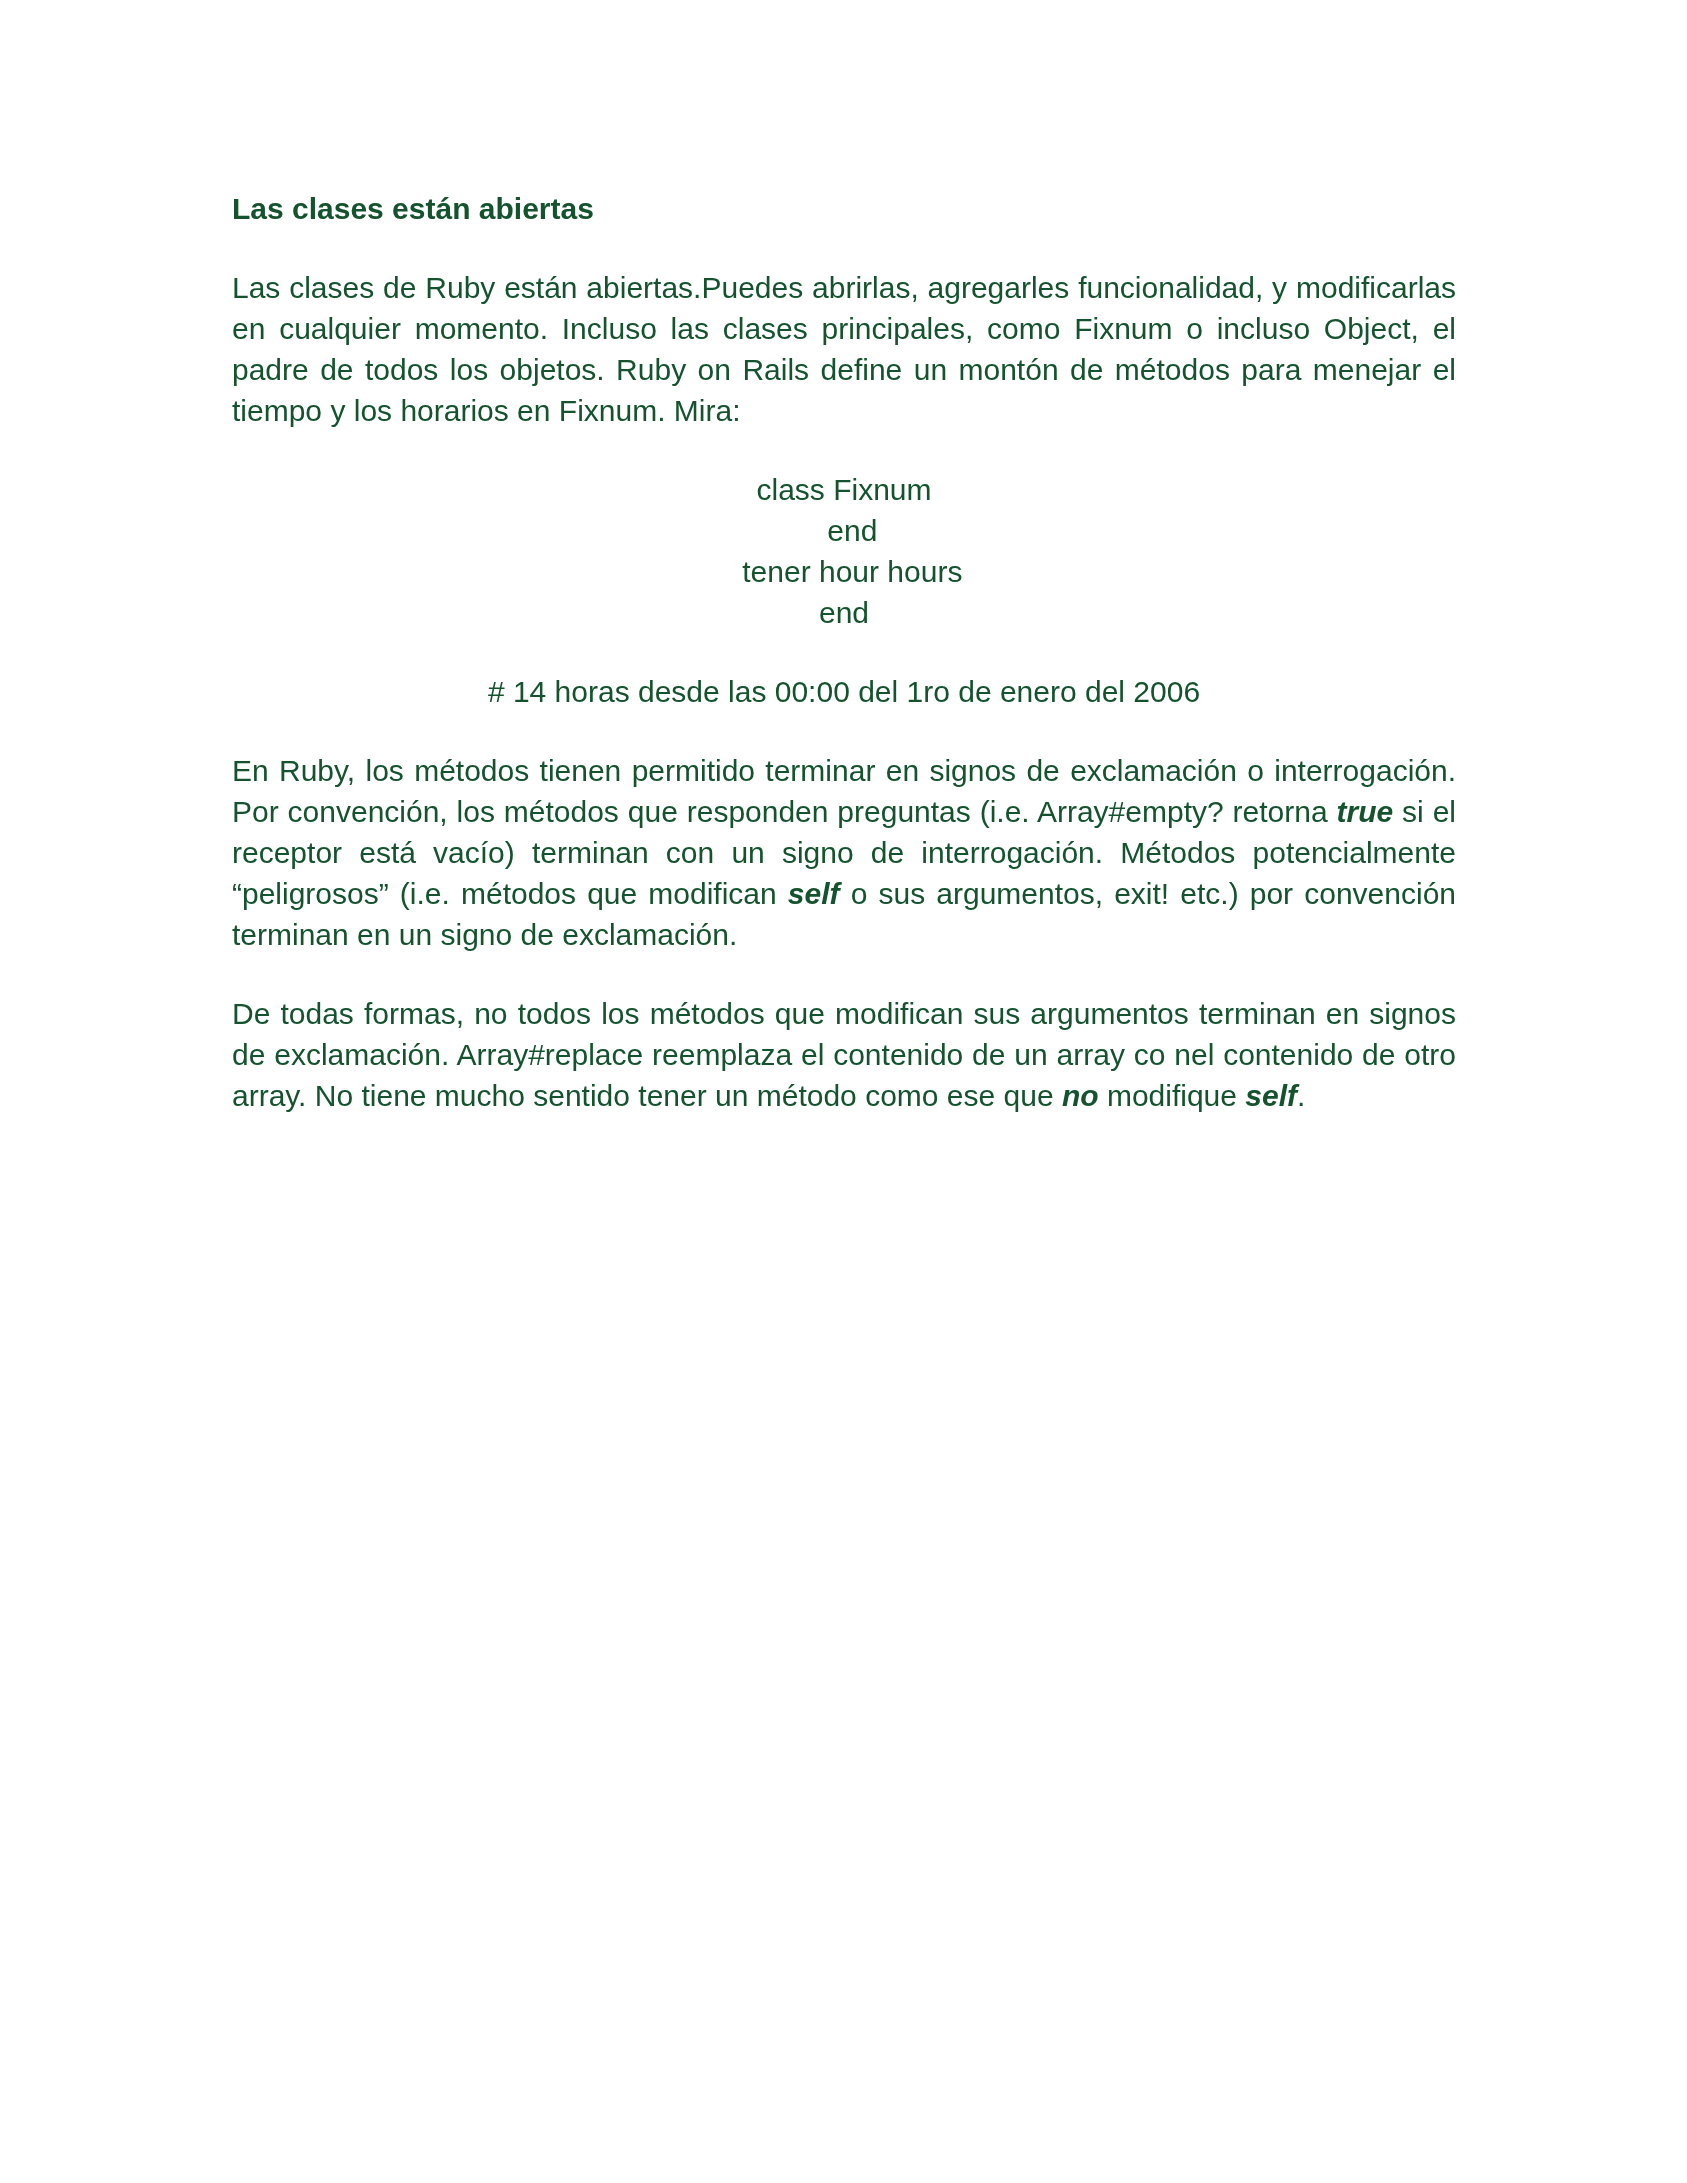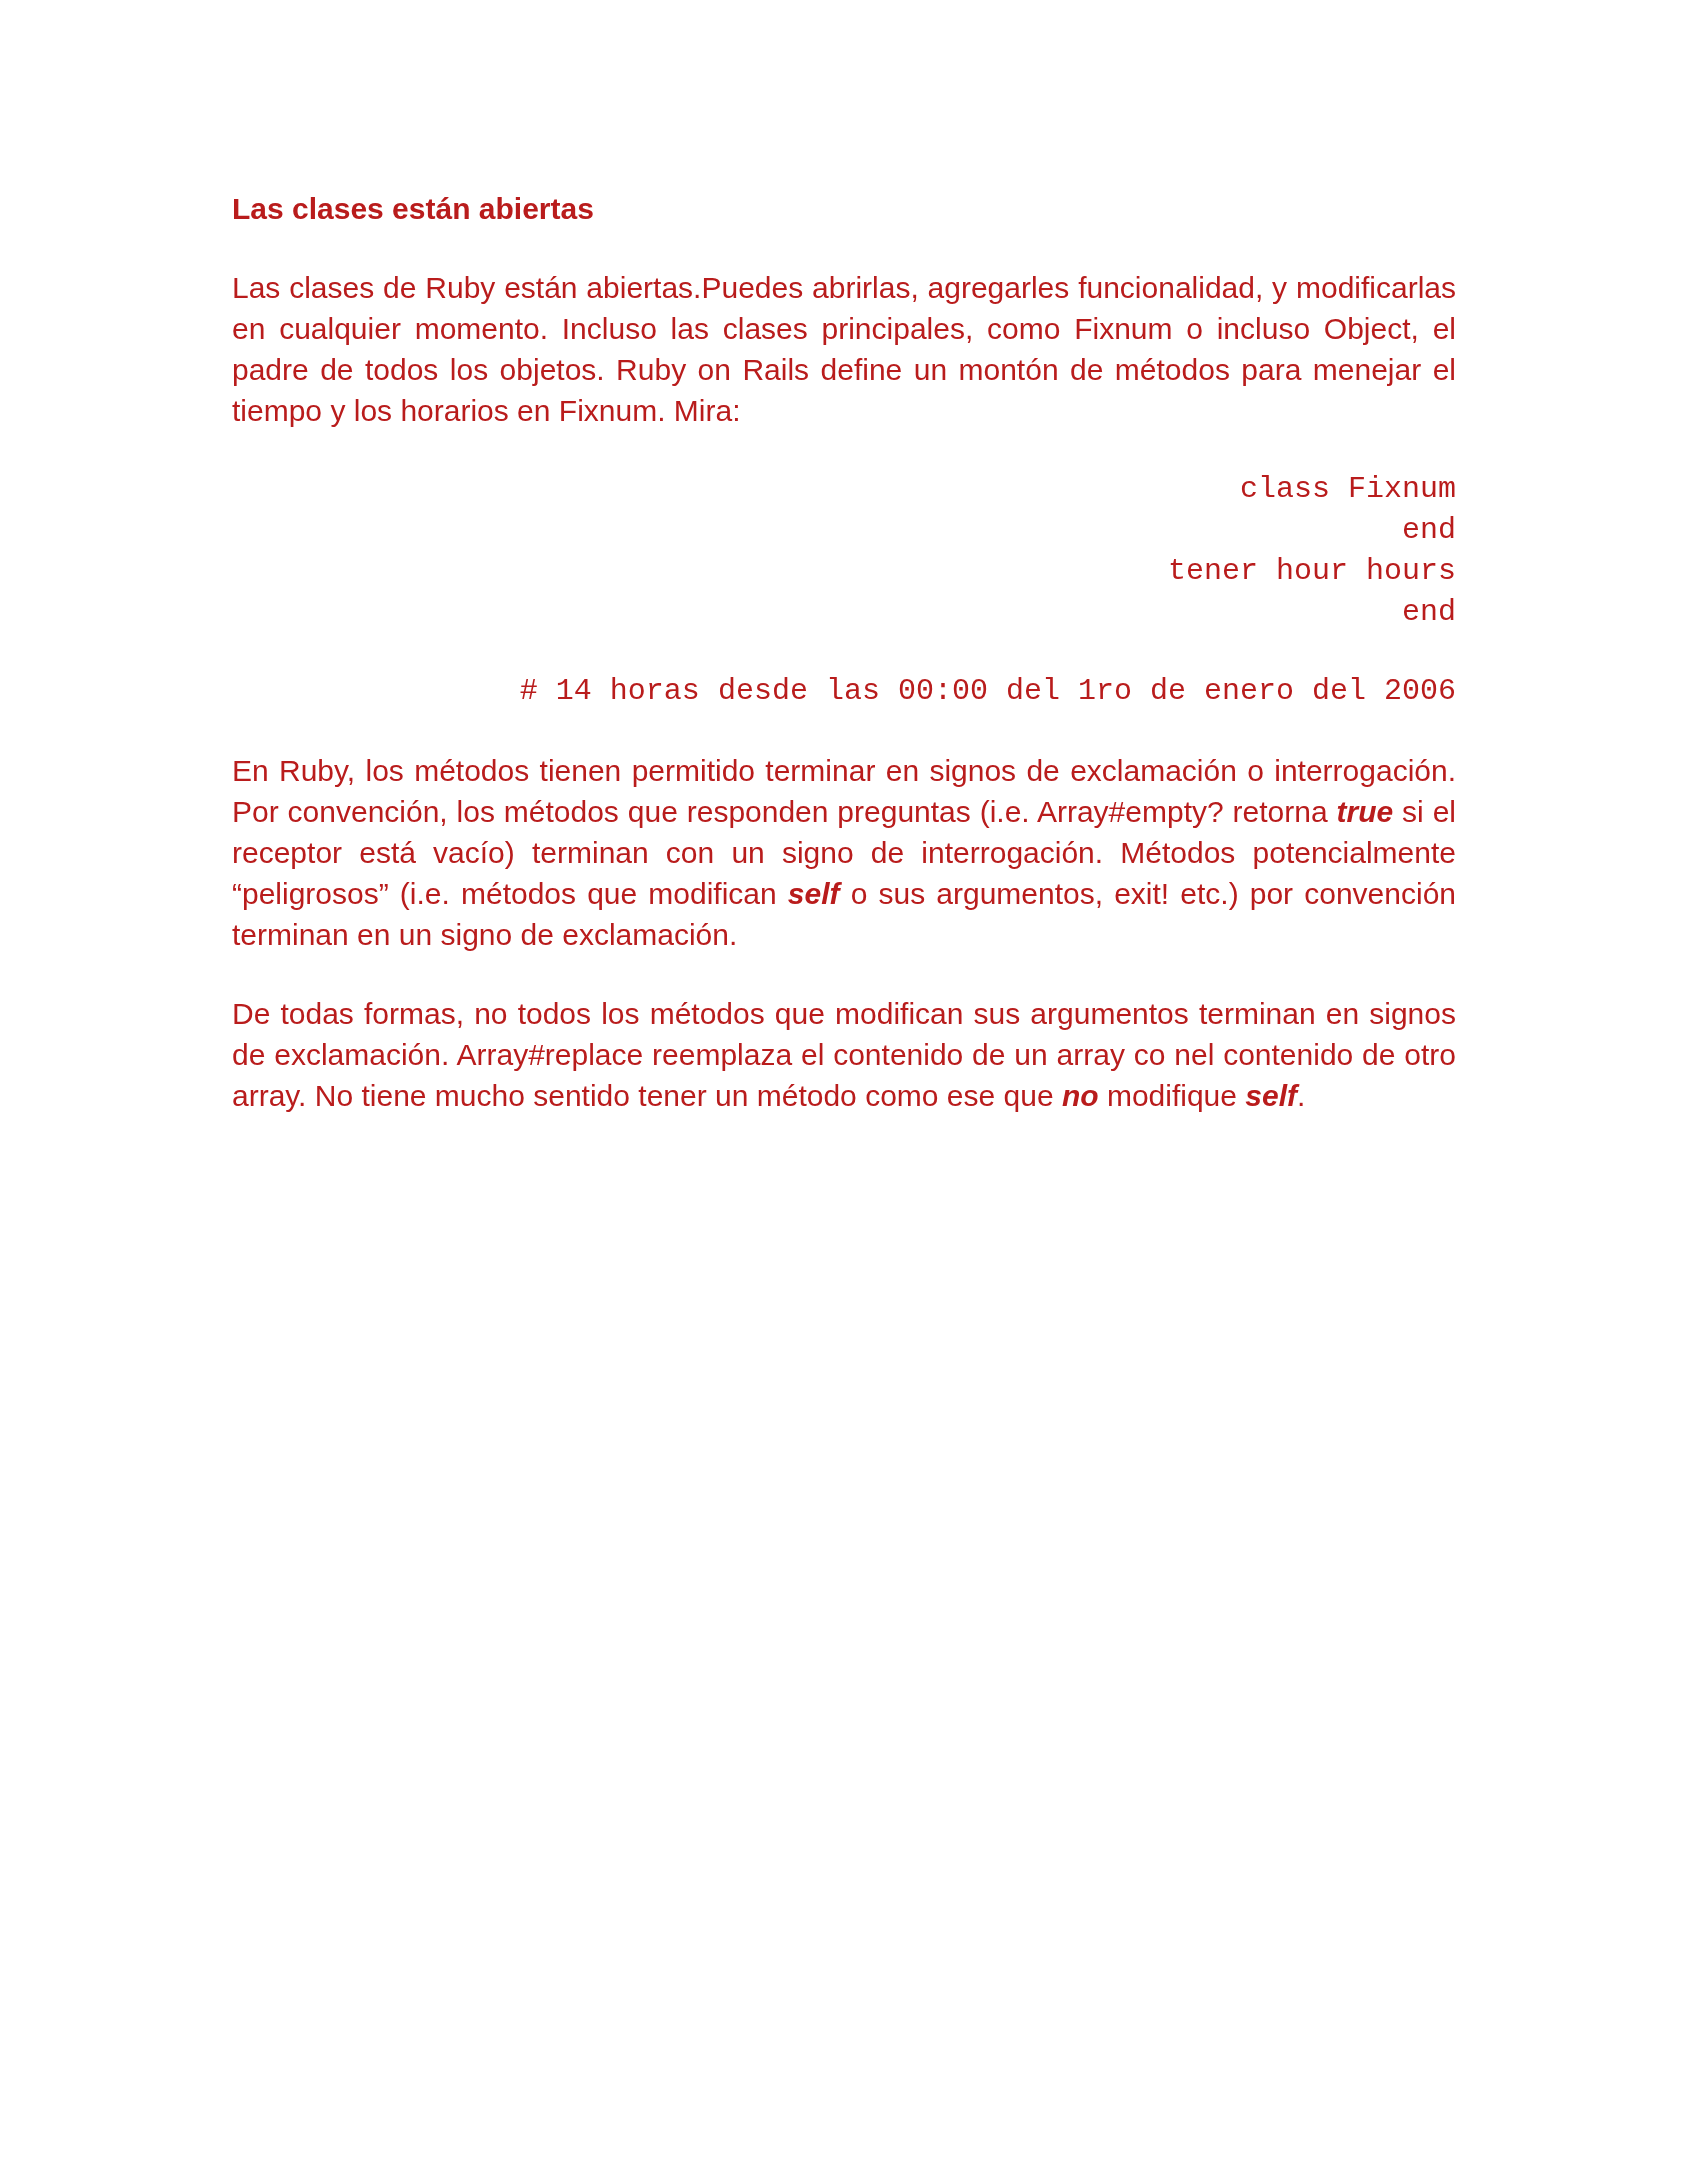--- a/index.html
+++ b/index.html
@@ -11,37 +11,36 @@
   .page {
     position: relative;
     width: 1687px;
     height: 2183px;
     background: #ffffff;
     box-sizing: border-box;
     padding: 188px 231px 0 232px;
     font-family: "Liberation Sans", sans-serif;
     font-size: 30px;
     line-height: 41px;
-    color: #b91c1c;
+    color: #14532d;
     overflow: hidden;
   }
   .heading {
     font-weight: bold;
     font-size: 30px;
     margin: 0 0 38px 0;
     text-align: left;
   }
   .para {
     margin: 16px 0 38px 0;
     text-align: justify;
   }
   .code {
     margin: 0 0 38px 0;
-    text-align: right;
-    font-family: Liberation Mono, monospace;
+    text-align: center;
   }
   .code-line {
     white-space: pre;
   }
   .run { font-weight: normal; }
   .run.bold { font-weight: bold; font-style: italic; }
 </style>
 </head>
 <body>
 

